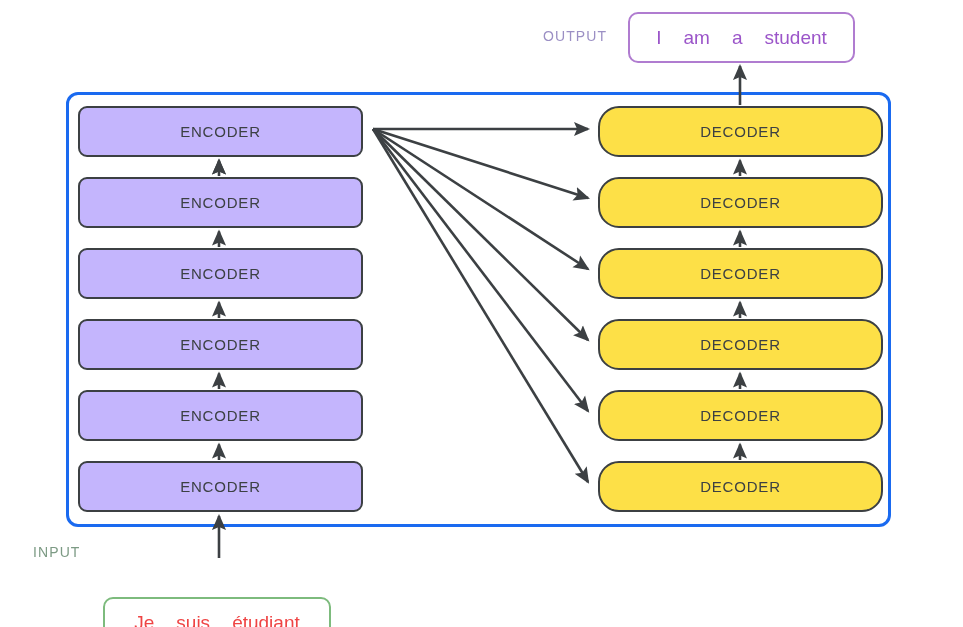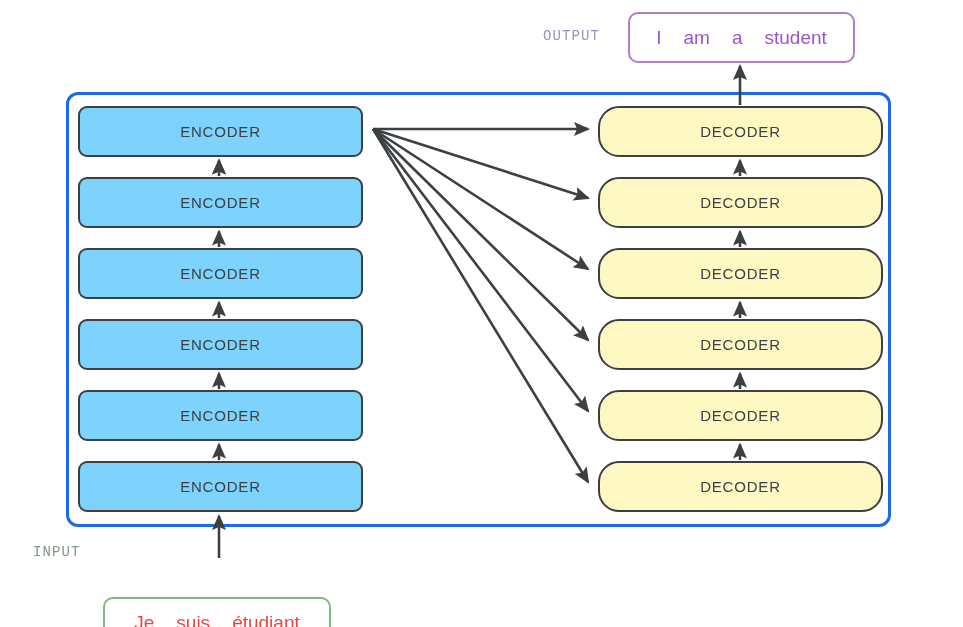--- a/index.html
+++ b/index.html
@@ -43,25 +43,25 @@
     display: flex;
     align-items: center;
     justify-content: center;
     font-size: 15px;
     letter-spacing: 0.8px;
     color: #3c4043;
     font-family: "Liberation Sans", "DejaVu Sans", sans-serif;
   }
   .block.encoder {
     left: 78px;
-    background: #7dd3fc;
+    background: #c4b5fd;
   }
   .block.decoder {
     left: 598px;
-    background: #fef9c3;
+    background: #fde047;
     border-radius: 21px;
   }
 
   
   .io-box {
     position: absolute;
     box-sizing: border-box;
     border-radius: 10px;
     background: #ffffff;
     display: flex;
@@ -90,21 +90,20 @@
     display: flex;
     gap: 22px;
     white-space: nowrap;
   }
 
   
   .io-label {
     position: absolute;
     font-size: 14px;
     letter-spacing: 1.1px;
-    font-family: Liberation Mono, monospace;
   }
   #output-label {
     left: 543px;
     top: 28px;
     color: #9b8fc4;
   }
   #input-label {
     left: 33px;
     top: 544px;
     color: #7c9a84;

